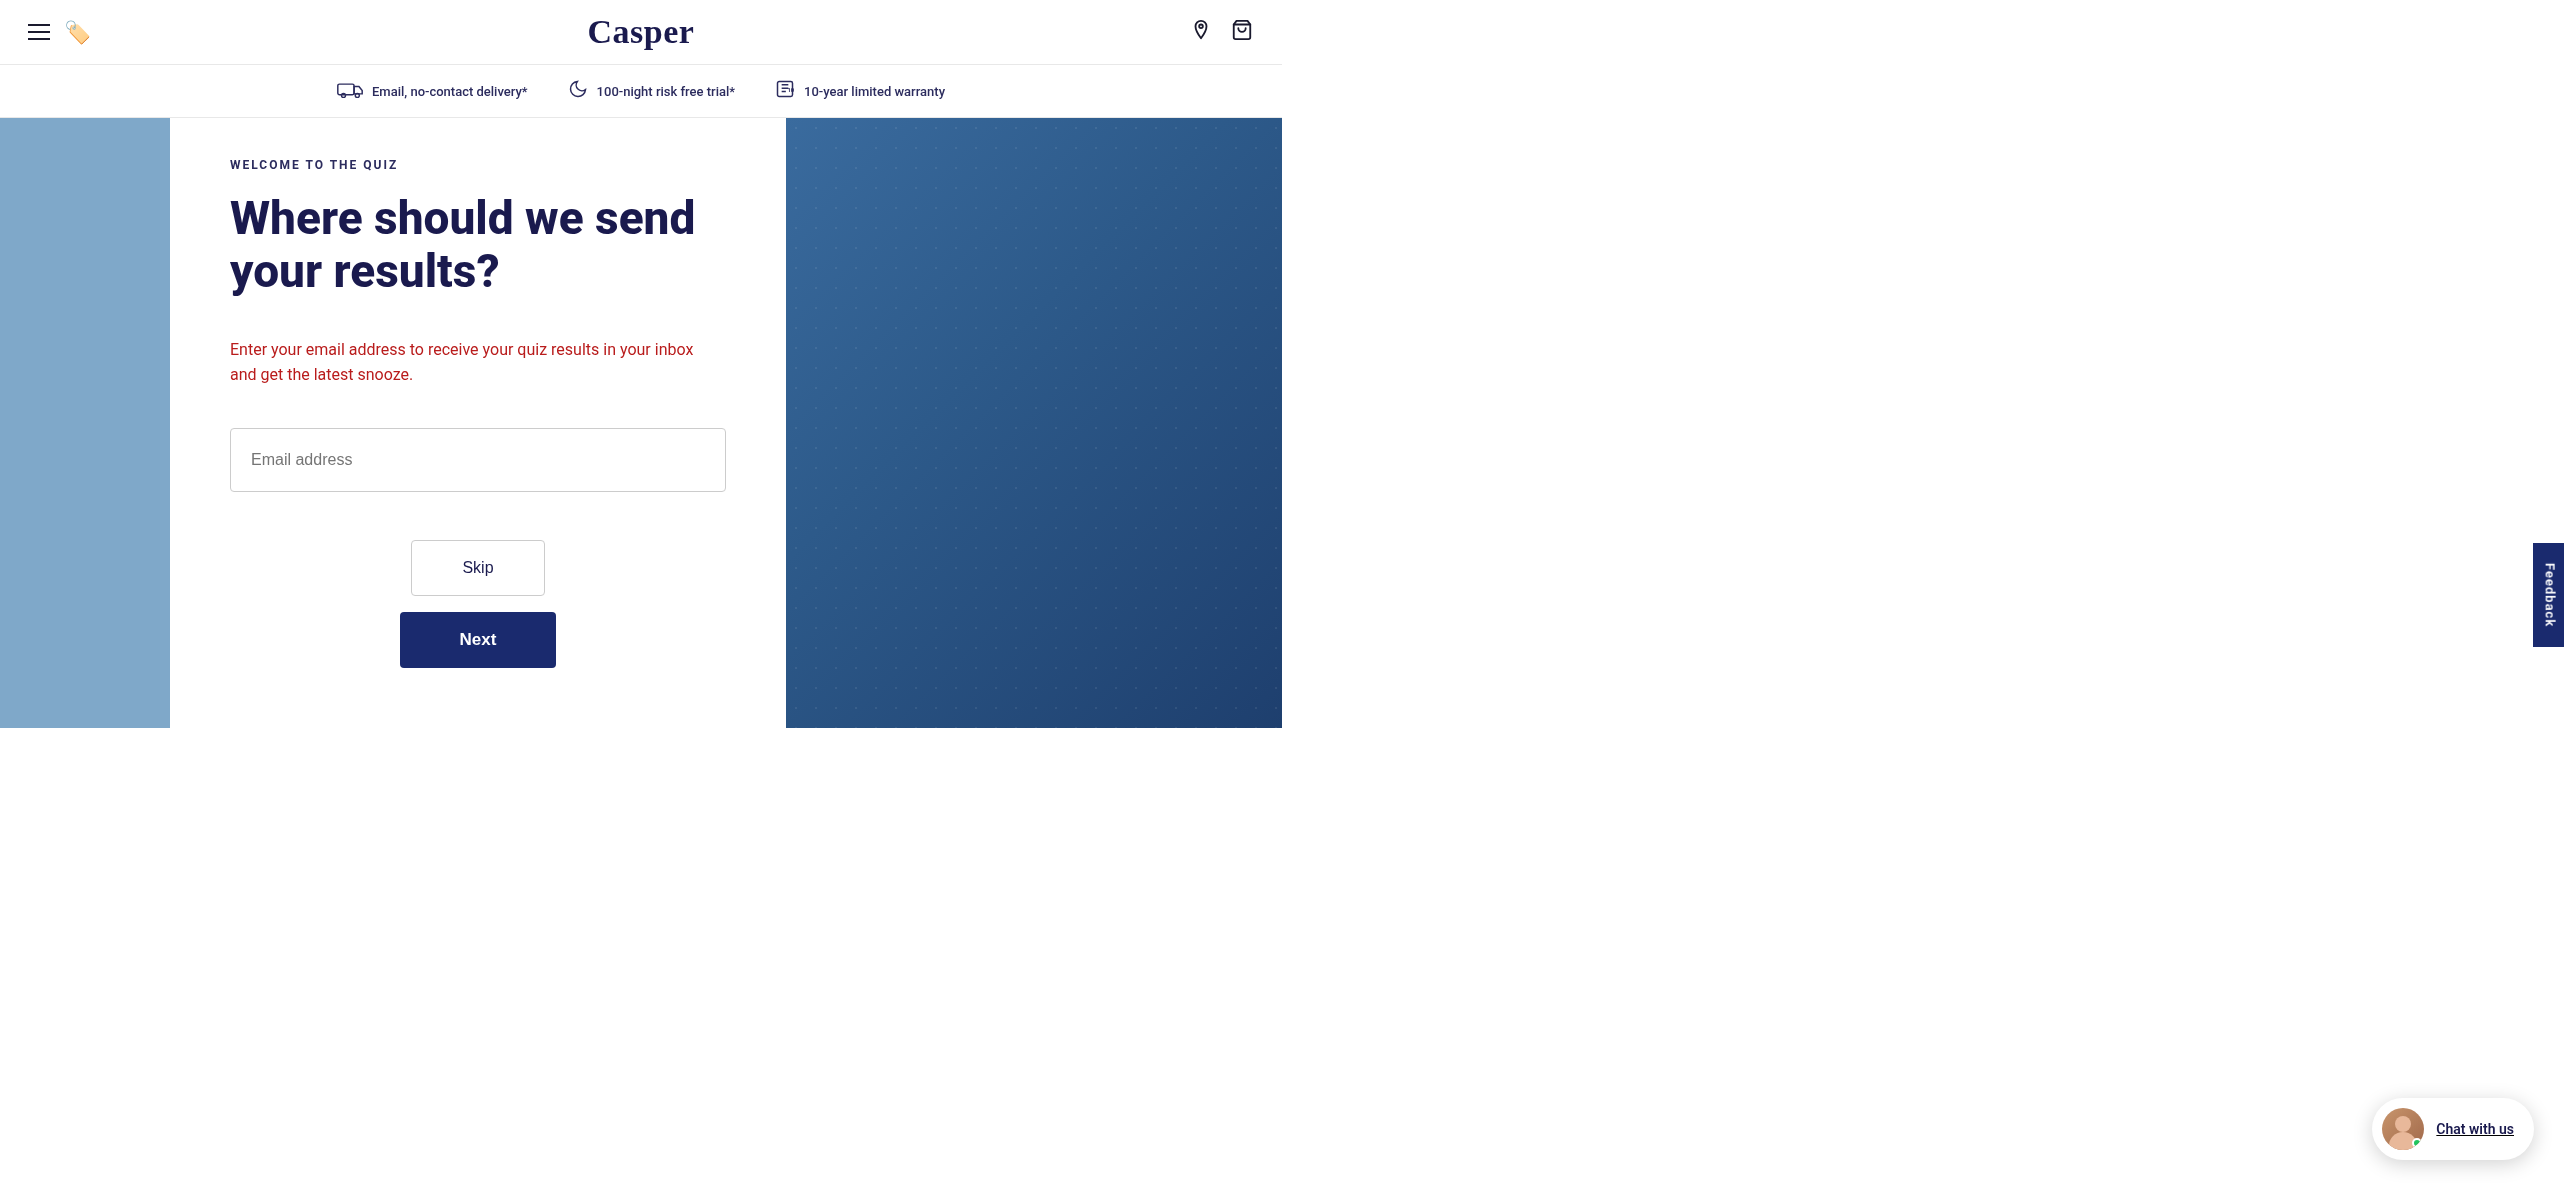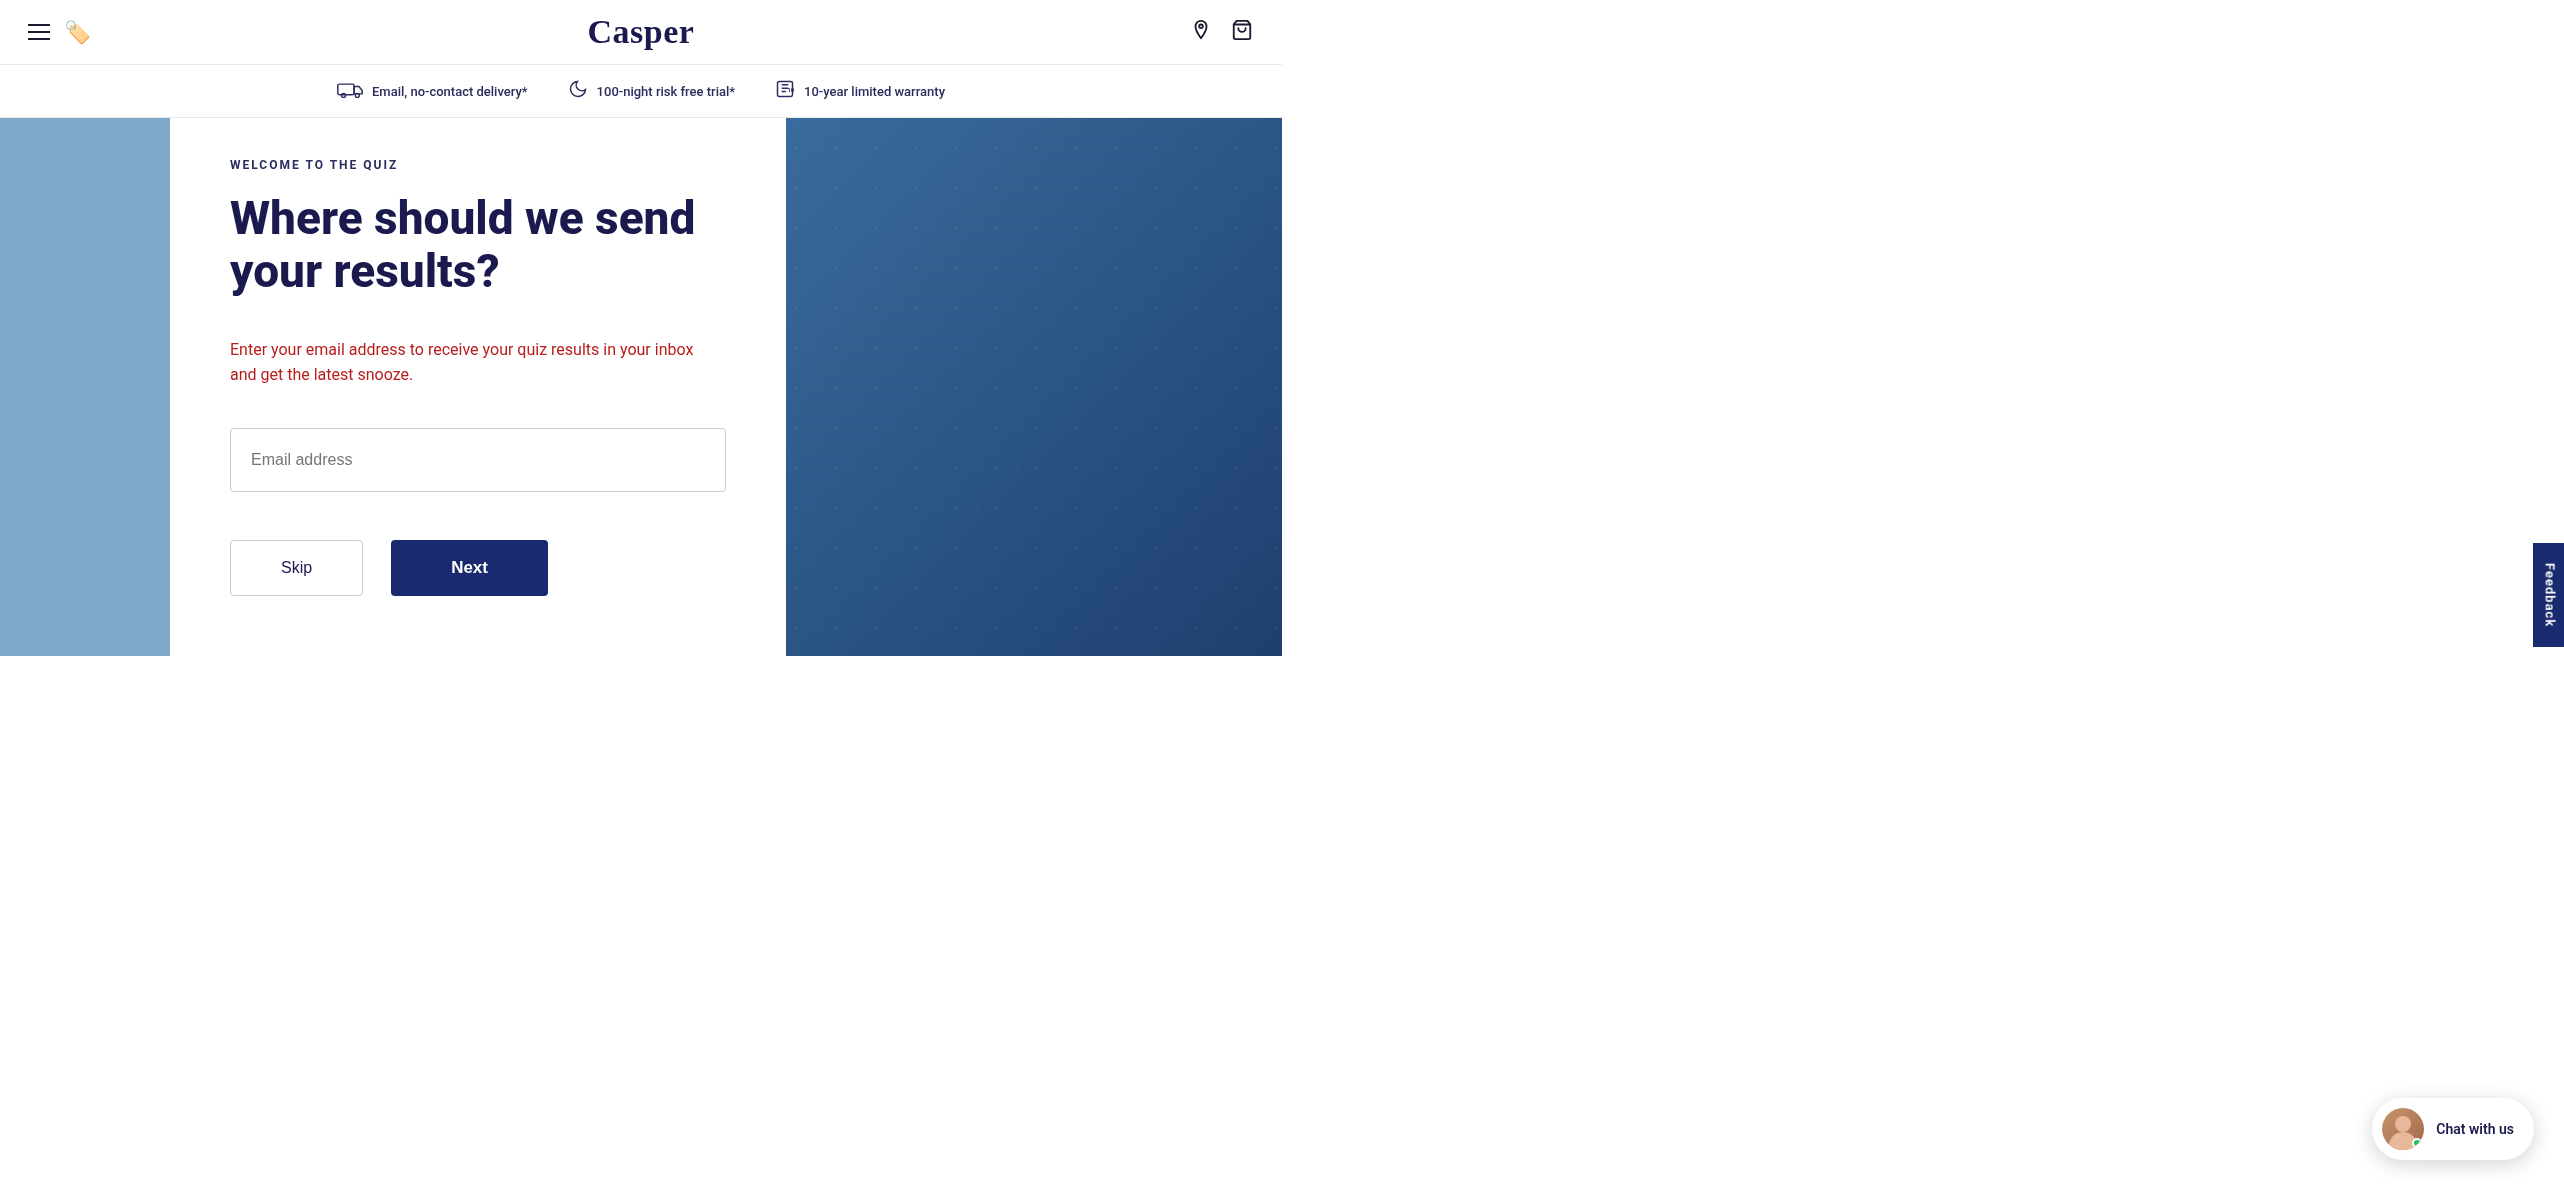--- a/index.html
+++ b/index.html
@@ -172,23 +172,25 @@
       border: 1.5px solid #ccc;
       border-radius: 4px;
       font-size: 16px;
       color: #666;
       outline: none;
       background: #fff;
     }
 
     .buttons-row {
       display: flex;
-      gap: 28px;
+      gap: 16px;
       align-items: center;
       max-width: 700px;
+      justify-content: flex-end;
+      flex-direction: column;
     }
 
     .skip-button {
       padding: 18px 50px;
       border: 1.5px solid #ccc;
       border-radius: 4px;
       background: #fff;
       font-size: 16px;
       font-weight: 500;
       color: #1a1a4e;
@@ -230,20 +232,21 @@
       right: 30px;
       background: #fff;
       border-radius: 50px;
       padding: 10px 20px 10px 10px;
       display: flex;
       align-items: center;
       gap: 12px;
       box-shadow: 0 4px 20px rgba(0,0,0,0.18);
       cursor: pointer;
       z-index: 200;
+      text-decoration: underline;
     }
 
     .chat-avatar {
       width: 42px;
       height: 42px;
       border-radius: 50%;
       background: linear-gradient(135deg, #c8956c, #a0684a);
       overflow: hidden;
       position: relative;
       flex-shrink: 0;

